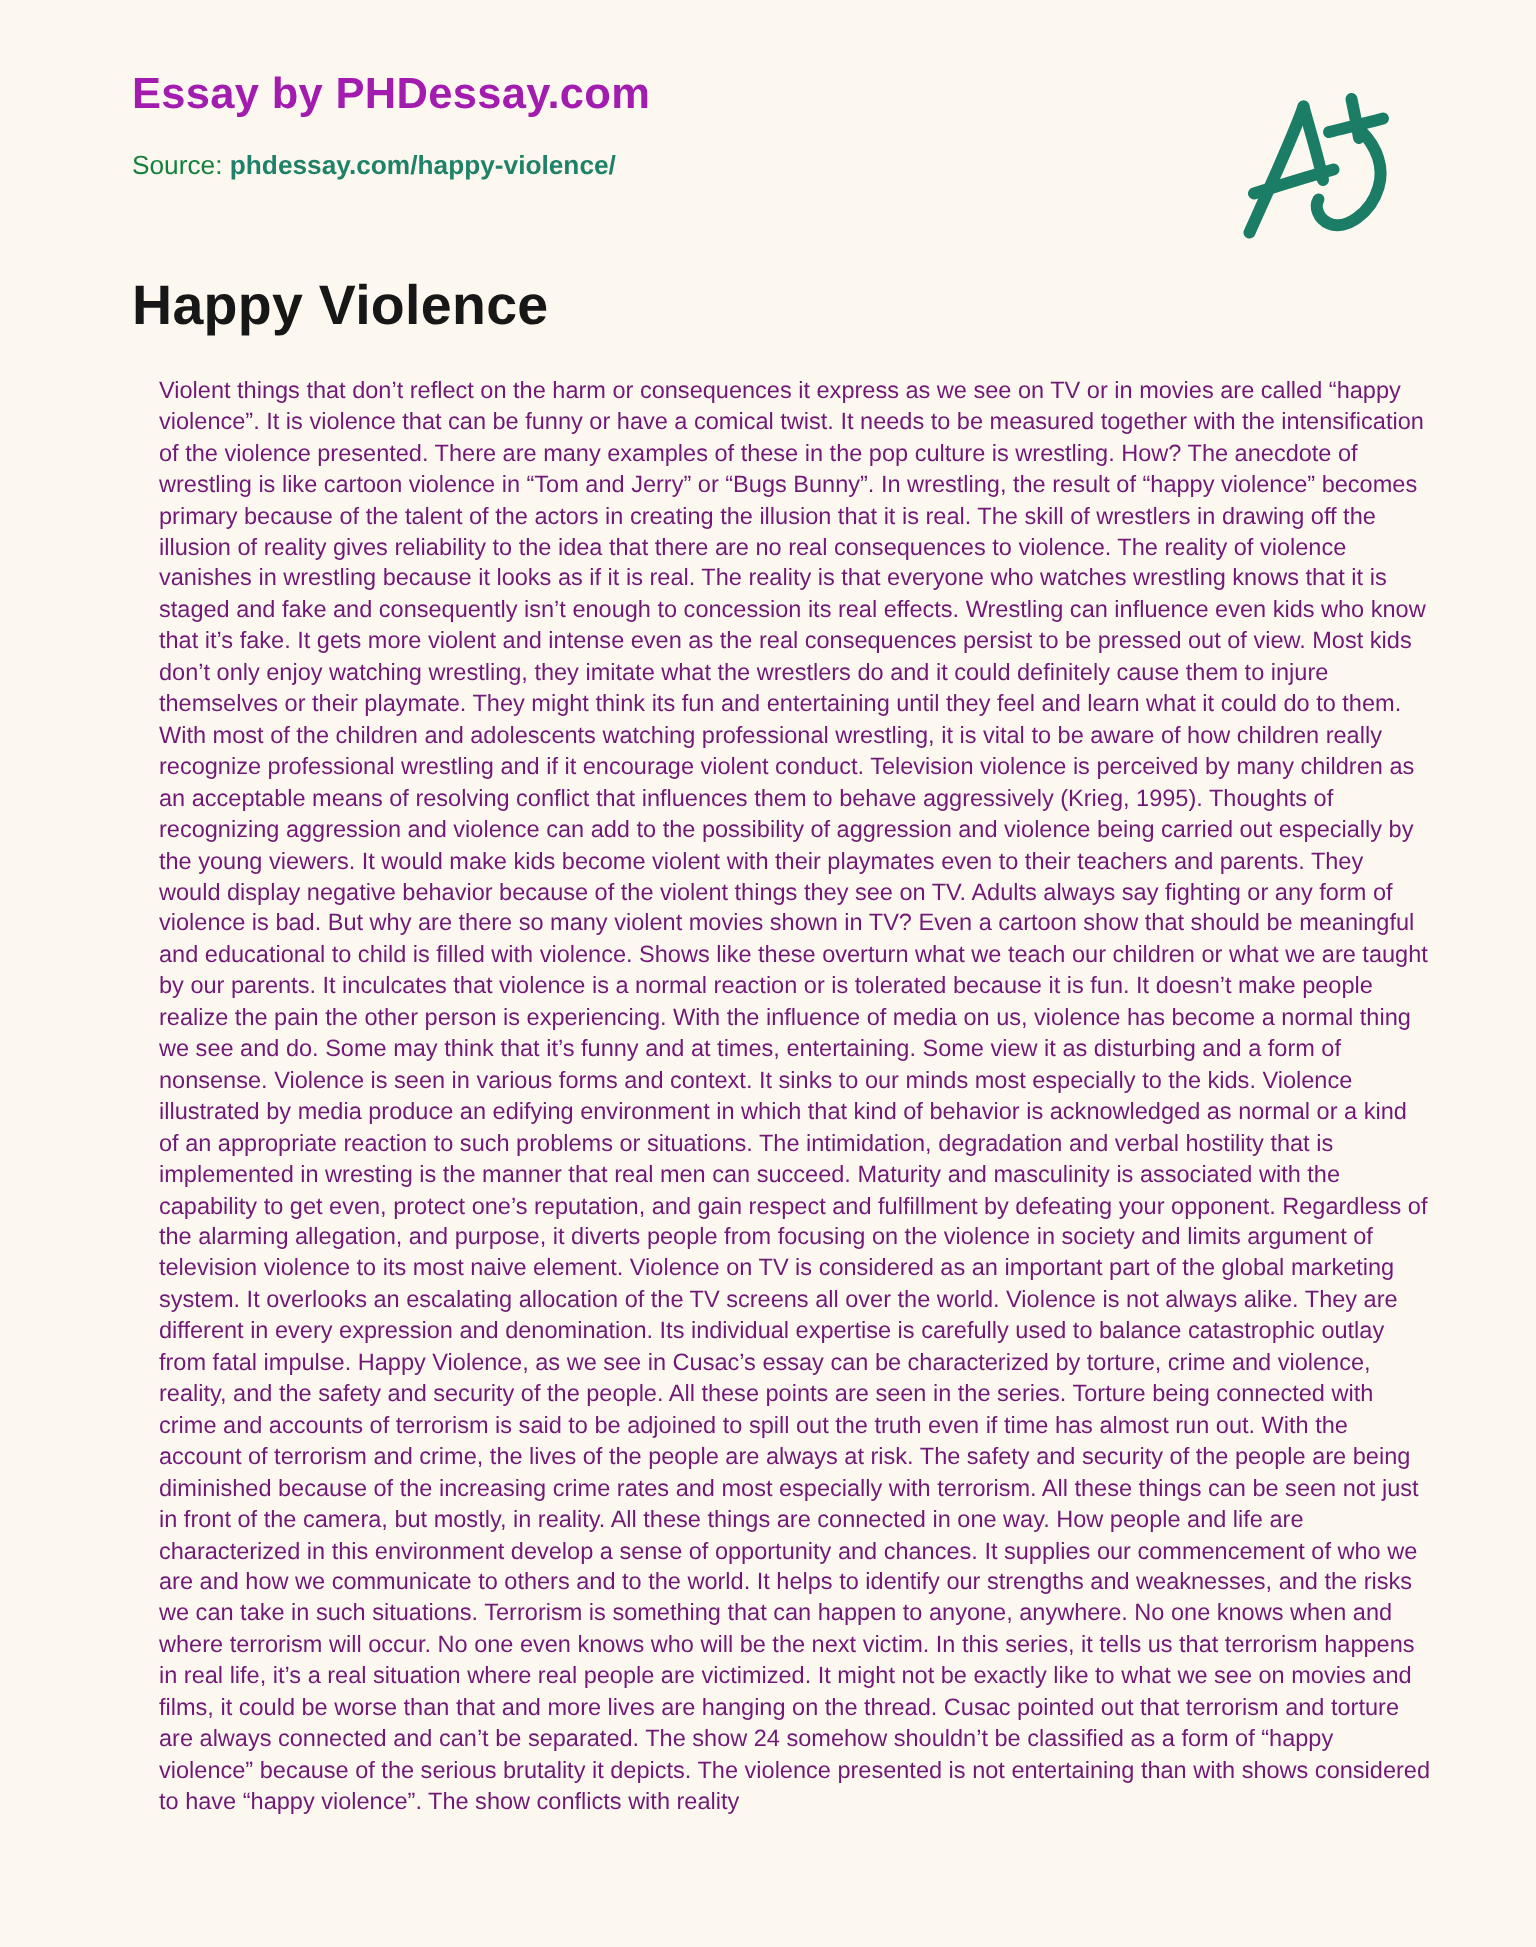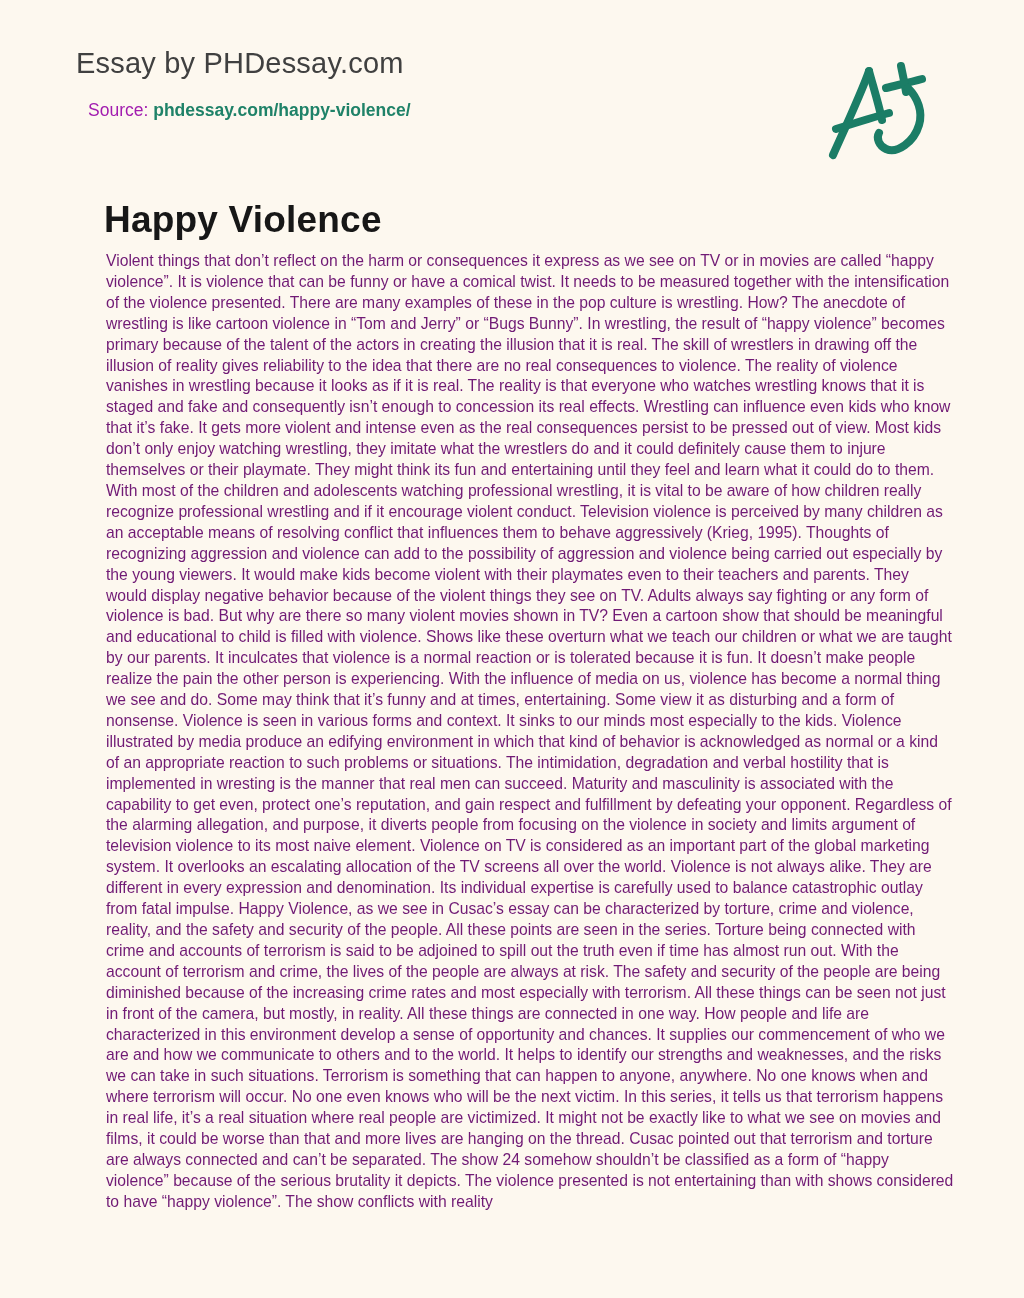--- a/index.html
+++ b/index.html
@@ -6,53 +6,53 @@
   body {
     width: 1024px;
     height: 1298px;
     background: #FDF8EF;
     font-family: "Liberation Sans", "DejaVu Sans", sans-serif;
     position: relative;
     overflow: hidden;
   }
   .byline {
     position: absolute;
-    left: 76px;
+    left: 88px;
     top: 47px;
     font-size: 29px;
-    font-weight: 400;
-    color: #404040;
+    font-weight: 700;
+    color: #a21caf;
     letter-spacing: 0.2px;
   }
   .source-line {
     position: absolute;
     left: 88px;
     top: 100px;
     font-size: 17.5px;
     font-weight: 400;
   }
-  .source-label { color: #a21caf; }
+  .source-label { color: #15803d; }
   .source-link {
     color: #1F8268;
     text-decoration: none;
     cursor: pointer;
     font-weight: bold;
   }
   .logo {
     position: absolute;
     left: 825px;
     top: 55px;
     width: 110px;
     height: 110px;
   }
   .title {
     position: absolute;
     left: 88px;
     top: 183px;
-    margin: 16px;
+    margin: 0;
     font-size: 37px;
     font-weight: 700;
     color: #171717;
     letter-spacing: 0.2px;
   }
   .essay-body {
     position: absolute;
     left: 106px;
     top: 251px;
     width: 848px;

